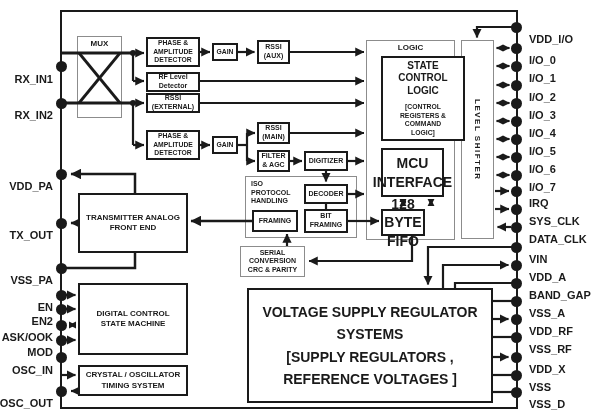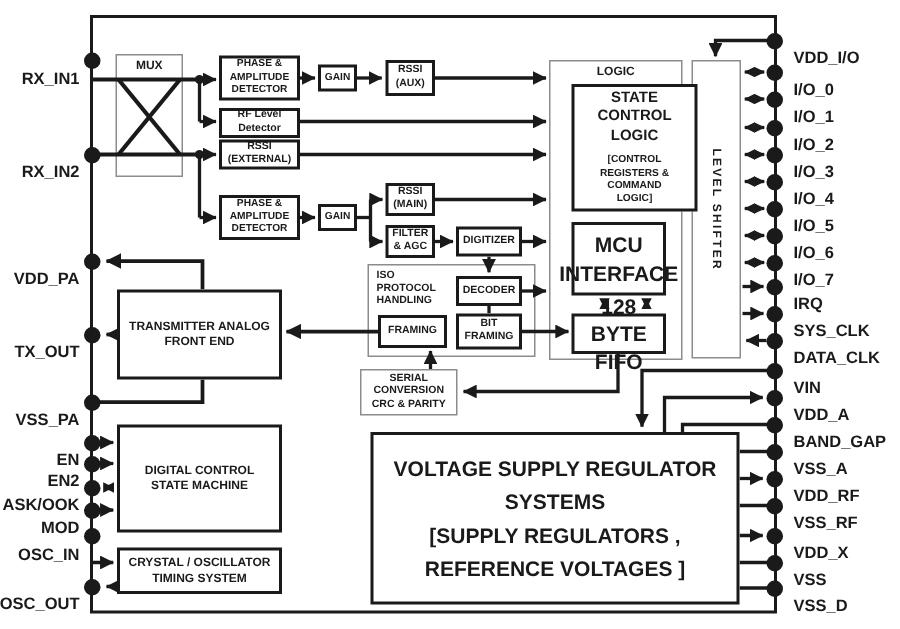--- a/index.html
+++ b/index.html
@@ -189,38 +189,38 @@
     <span class="f10">STATE
 CONTROL
 LOGIC</span>
     <span class="f68">[CONTROL
 REGISTERS &amp;
 COMMAND
 LOGIC]</span></div>
   <div class="blk b-black f85" style="left:381px;top:148px;width:63px;height:49px">
     <span>MCU
 INTERFACE</span></div>
-  <div class="blk b-black f85" style="left:381px;top:209px;width:63px;height:27px">
+  <div class="blk b-black f85" style="left:381px;top:209px;width:44px;height:27px">
     <span>128 BYTE
 FIFO</span></div>
 
   <div class="blk b-black f8" style="left:78px;top:283px;width:110px;height:72px">
     <span>DIGITAL CONTROL
 STATE MACHINE</span></div>
   <div class="blk b-black f8" style="left:78px;top:193px;width:110px;height:60px">
     <span>TRANSMITTER ANALOG
 FRONT END</span></div>
   <div class="blk b-black f85" style="left:247px;top:288px;width:246px;height:115px">
     <span class="vreg-label">VOLTAGE SUPPLY REGULATOR SYSTEMS
 [SUPPLY REGULATORS , REFERENCE VOLTAGES ]</span></div>
   <div class="blk b-black f8" style="left:78px;top:365px;width:110px;height:31px">
     <span>CRYSTAL / OSCILLATOR
 TIMING SYSTEM</span></div>
 
-  <div class="pin left" style="top:35px">
+  <div class="pin left" style="top:61px">
     <span class="plabel">RX_IN1</span>
     <span class="pdot"></span>
     </div>
   <div class="pin left" style="top:97.5px">
     <span class="plabel">RX_IN2</span>
     <span class="pdot"></span>
     </div>
   <div class="pin left" style="top:168.5px">
     <span class="plabel">VDD_PA</span>
     <span class="pdot"></span>

